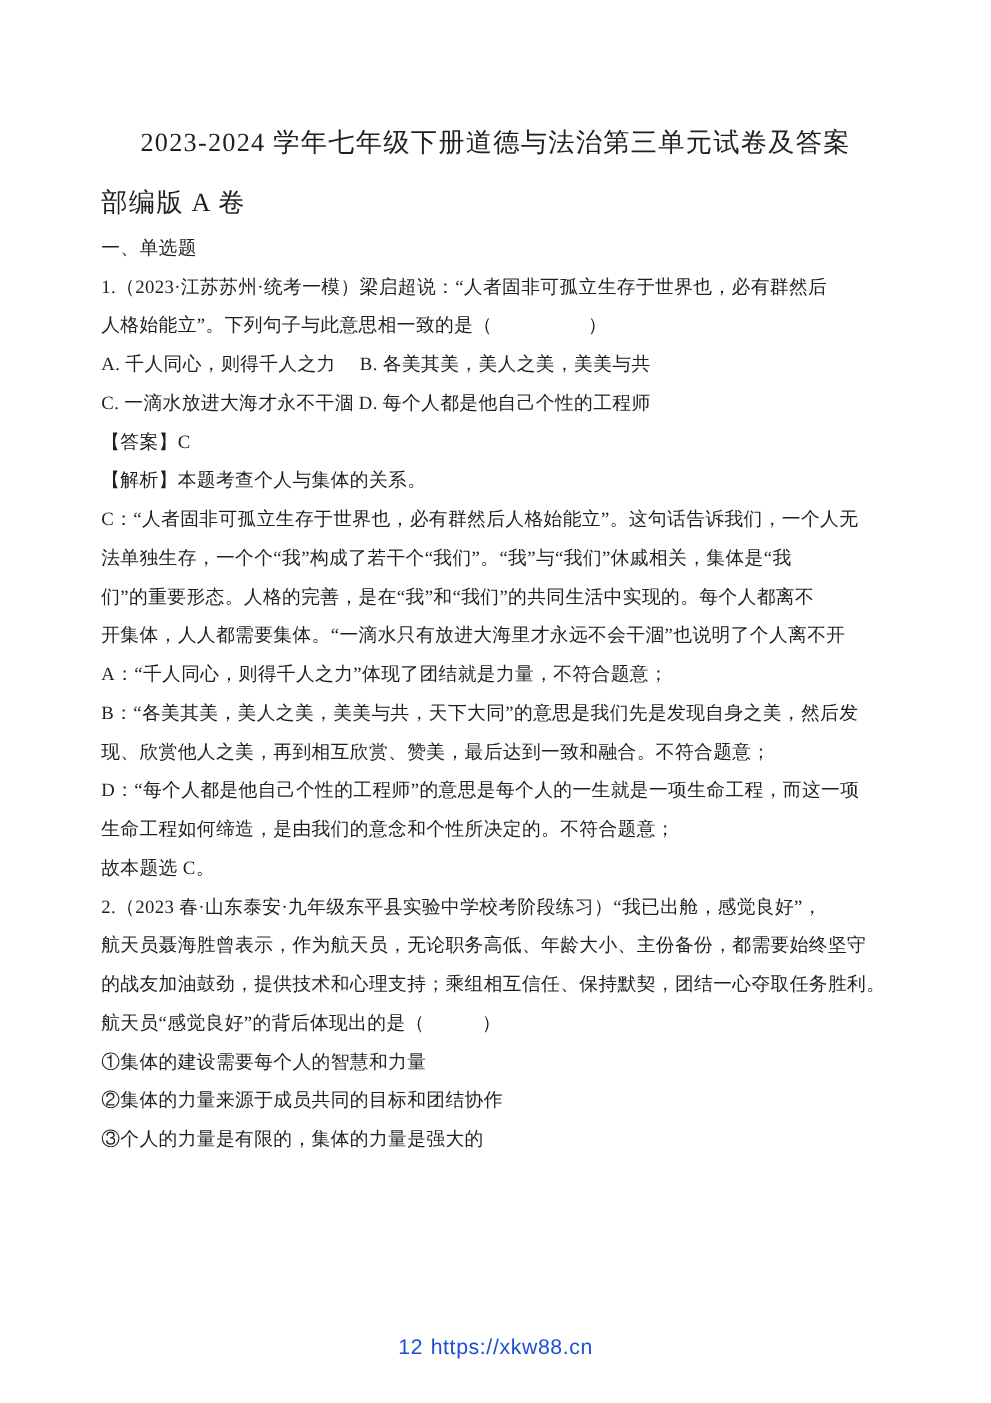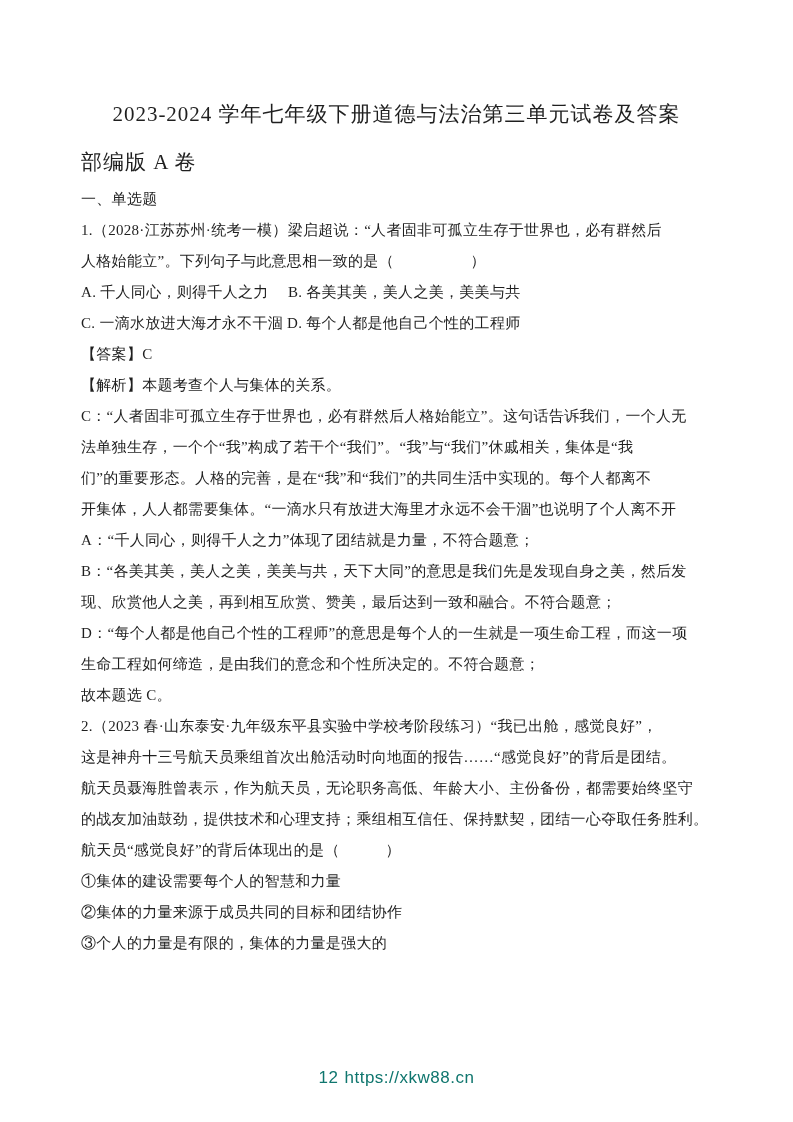--- a/index.html
+++ b/index.html
@@ -37,52 +37,51 @@
     font-family: Liberation Serif, serif;
   }
   .page-footer {
     position: absolute;
     left: 0;
     right: 0;
     top: 1068px;
     text-align: center;
     font-family: "Liberation Sans", sans-serif;
     font-size: 17px;
-    color: #0f766e;
+    color: #1d4ed8;
     letter-spacing: 0.5px;
   }
   .page-footer span { margin: 0 3px; }
 </style>
 </head>
 <body>
 
 <div class="page">
   <h1 class="doc-title">2023-2024 学年七年级下册道德与法治第三单元试卷及答案</h1>
   <div class="doc-subtitle">部编版 A 卷</div>
 
   <div class="doc-body">
     <div class="line">一、单选题</div>
-    <div class="line">1.（2028·江苏苏州·统考一模）梁启超说：“人者固非可孤立生存于世界也，必有群然后</div>
+    <div class="line">1.（2023·江苏苏州·统考一模）梁启超说：“人者固非可孤立生存于世界也，必有群然后</div>
     <div class="line">人格始能立”。下列句子与此意思相一致的是（　　　　　）</div>
     <div class="line">A. 千人同心，则得千人之力　 B. 各美其美，美人之美，美美与共</div>
     <div class="line">C. 一滴水放进大海才永不干涸 D. 每个人都是他自己个性的工程师</div>
     <div class="line">【答案】C</div>
     <div class="line">【解析】本题考查个人与集体的关系。</div>
     <div class="line">C：“人者固非可孤立生存于世界也，必有群然后人格始能立”。这句话告诉我们，一个人无</div>
     <div class="line">法单独生存，一个个“我”构成了若干个“我们”。“我”与“我们”休戚相关，集体是“我</div>
     <div class="line">们”的重要形态。人格的完善，是在“我”和“我们”的共同生活中实现的。每个人都离不</div>
     <div class="line">开集体，人人都需要集体。“一滴水只有放进大海里才永远不会干涸”也说明了个人离不开</div>
     <div class="line">A：“千人同心，则得千人之力”体现了团结就是力量，不符合题意；</div>
     <div class="line">B：“各美其美，美人之美，美美与共，天下大同”的意思是我们先是发现自身之美，然后发</div>
     <div class="line">现、欣赏他人之美，再到相互欣赏、赞美，最后达到一致和融合。不符合题意；</div>
     <div class="line">D：“每个人都是他自己个性的工程师”的意思是每个人的一生就是一项生命工程，而这一项</div>
     <div class="line">生命工程如何缔造，是由我们的意念和个性所决定的。不符合题意；</div>
     <div class="line">故本题选 C。</div>
     <div class="line">2.（2023 春·山东泰安·九年级东平县实验中学校考阶段练习）“我已出舱，感觉良好”，</div>
-    <div class="line">这是神舟十三号航天员乘组首次出舱活动时向地面的报告……“感觉良好”的背后是团结。</div>
     <div class="line">航天员聂海胜曾表示，作为航天员，无论职务高低、年龄大小、主份备份，都需要始终坚守</div>
     <div class="line">的战友加油鼓劲，提供技术和心理支持；乘组相互信任、保持默契，团结一心夺取任务胜利。</div>
     <div class="line">航天员“感觉良好”的背后体现出的是（　　　）</div>
     <div class="line">①集体的建设需要每个人的智慧和力量</div>
     <div class="line">②集体的力量来源于成员共同的目标和团结协作</div>
     <div class="line">③个人的力量是有限的，集体的力量是强大的</div>
   </div>
 
   <div class="page-footer"><span>12</span><span>https://xkw88.cn</span></div>
 </div>

